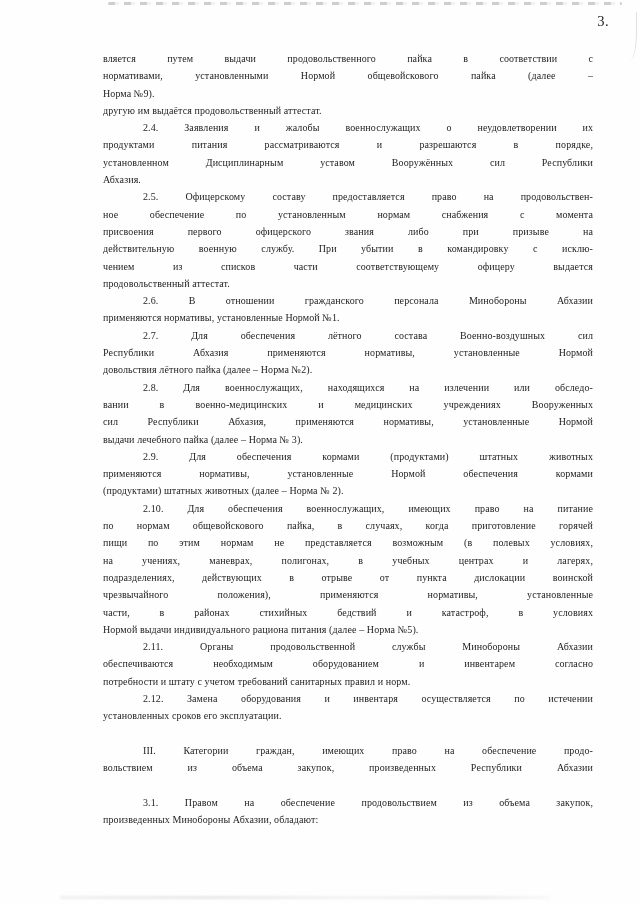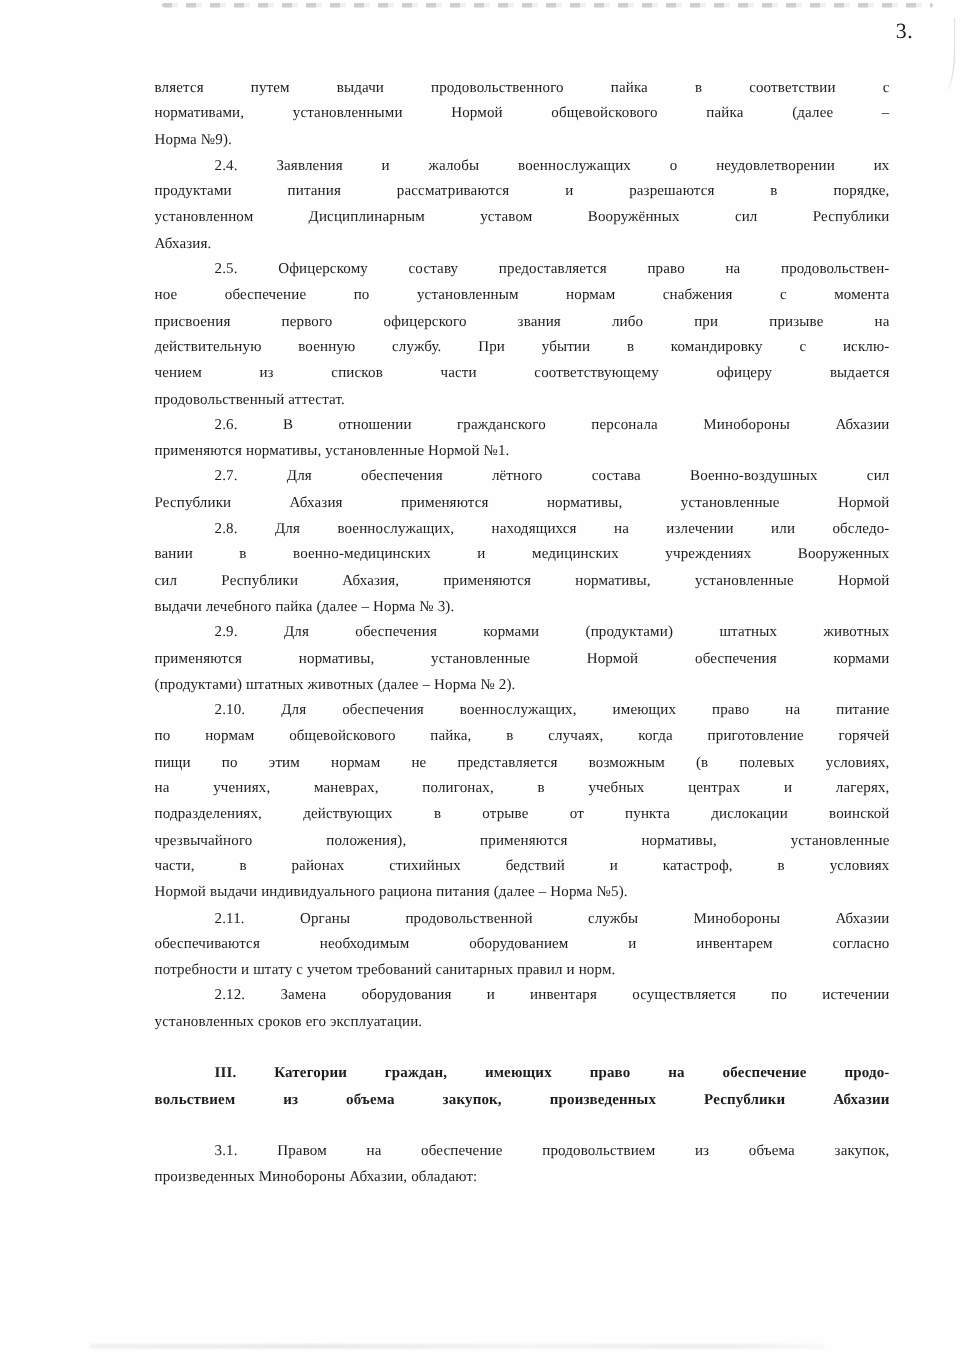--- a/index.html
+++ b/index.html
@@ -38,21 +38,21 @@
     line-height: 17.3px;
     font-size: 10px;
     text-align: justify;
     text-align-last: justify;
     overflow: hidden;
     white-space: normal;
     letter-spacing: 0.1px;
   }
   .line.end { text-align-last: left; }
   .line.indent { text-indent: 40px; }
-  .heading .line { font-weight: 700; }
+  .heading .line { font-weight: 400; }
   .spacer { height: 17.3px; }
   
   .artifact-top {
     position: absolute;
     left: 108px;
     right: 18px;
     top: 2px;
     height: 3px;
     background: repeating-linear-gradient(90deg,
       rgba(85,85,85,0.28) 0 7px,
@@ -91,20 +91,21 @@
   <div class="artifact-top"></div>
   <div class="artifact-corner"></div>
   <div class="page-number">3.</div>
   <div class="document-body">
       <div class="block paragraph">
         <div class="line">вляется путем выдачи продовольственного пайка в соответствии с</div>
         <div class="line">нормативами, установленными Нормой общевойскового пайка (далее –</div>
         <div class="line end">Норма №9).</div>
       </div>
       <div class="block paragraph">
+        <div class="line end">другую им выдаётся продовольственный аттестат.</div>
       </div>
       <div class="block paragraph">
         <div class="line indent">2.4. Заявления и жалобы военнослужащих о неудовлетворении их</div>
         <div class="line">продуктами питания рассматриваются и разрешаются в порядке,</div>
         <div class="line">установленном Дисциплинарным уставом Вооружённых сил Республики</div>
         <div class="line end">Абхазия.</div>
       </div>
       <div class="block paragraph">
         <div class="line indent">2.5. Офицерскому составу предоставляется право на продовольствен-</div>
         <div class="line">ное обеспечение по установленным нормам снабжения с момента</div>
@@ -113,20 +114,21 @@
         <div class="line">чением из списков части соответствующему офицеру выдается</div>
         <div class="line end">продовольственный аттестат.</div>
       </div>
       <div class="block paragraph">
         <div class="line indent">2.6. В отношении гражданского персонала Минобороны Абхазии</div>
         <div class="line end">применяются нормативы, установленные Нормой №1.</div>
       </div>
       <div class="block paragraph">
         <div class="line indent">2.7. Для обеспечения лётного состава Военно-воздушных сил</div>
         <div class="line">Республики Абхазия применяются нормативы, установленные Нормой</div>
+        <div class="line end">довольствия лётного пайка (далее – Норма №2).</div>
       </div>
       <div class="block paragraph">
         <div class="line indent">2.8. Для военнослужащих, находящихся на излечении или обследо-</div>
         <div class="line">вании в военно-медицинских и медицинских учреждениях Вооруженных</div>
         <div class="line">сил Республики Абхазия, применяются нормативы, установленные Нормой</div>
         <div class="line end">выдачи лечебного пайка (далее – Норма № 3).</div>
       </div>
       <div class="block paragraph">
         <div class="line indent">2.9. Для обеспечения кормами (продуктами) штатных животных</div>
         <div class="line">применяются нормативы, установленные Нормой обеспечения кормами</div>

